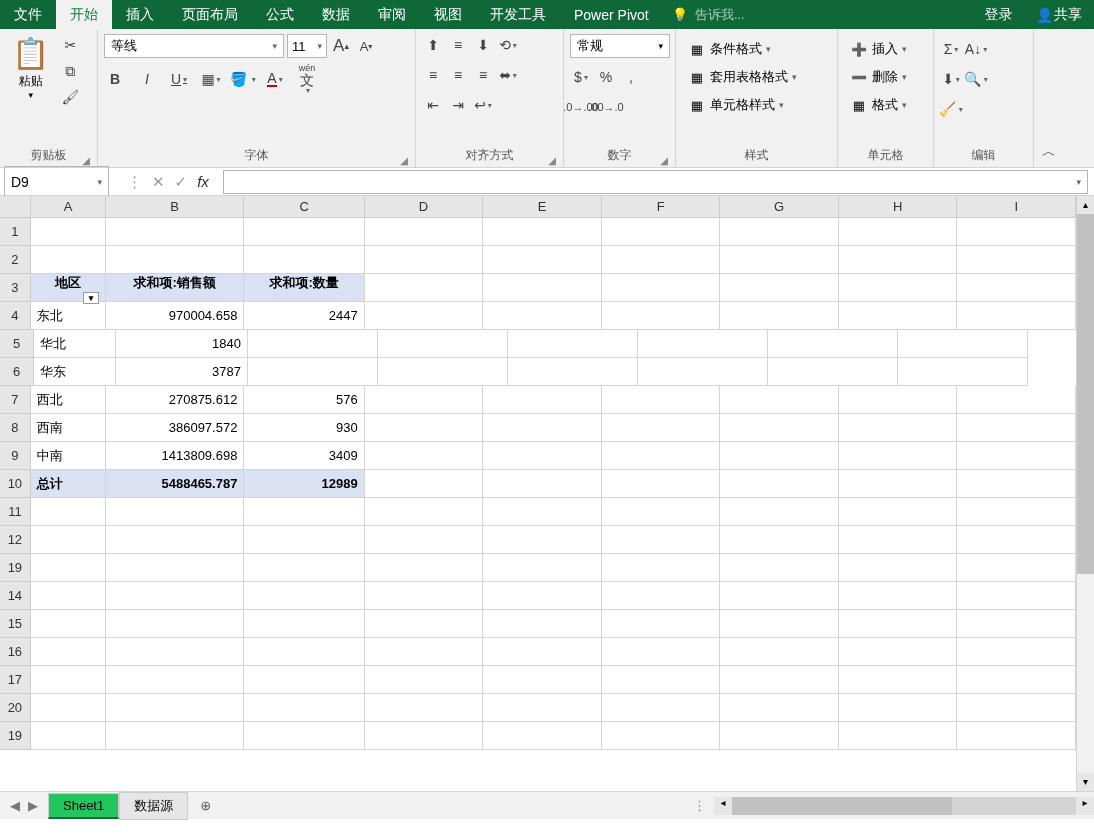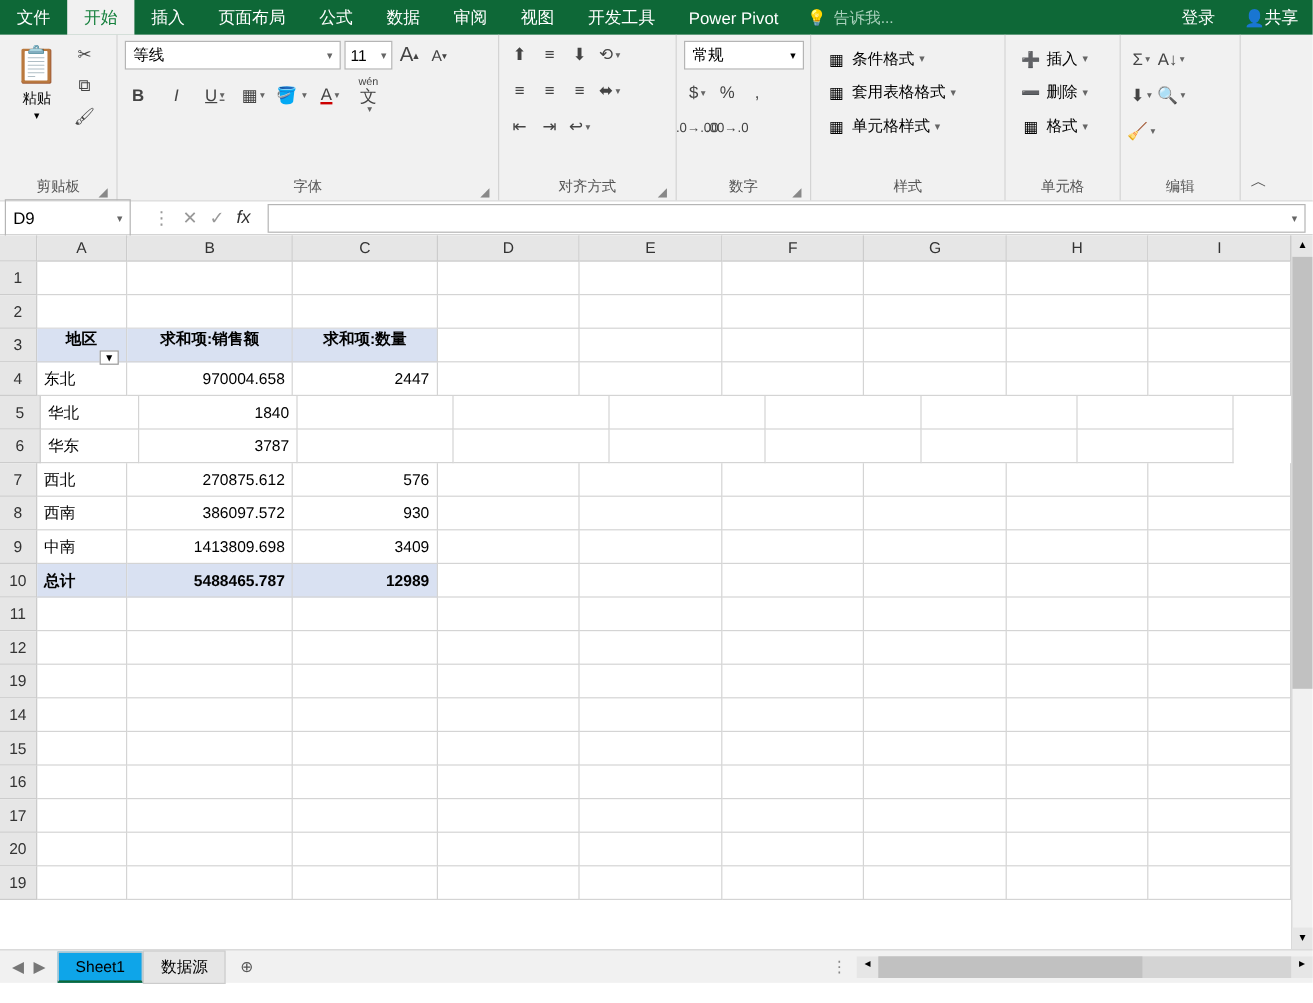--- a/index.html
+++ b/index.html
@@ -68,21 +68,21 @@
 .cell.right { justify-content: flex-end; }
 .cell .filter { margin-left: auto; width: 16px; height: 16px; border: 1px solid #999; background: #fff; font-size: 9px; display: flex; align-items: center; justify-content: center; }
 
 .vscroll { width: 18px; background: #f1f1f1; border-left: 1px solid #d4d4d4; position: relative; }
 .vscroll .up, .vscroll .down { height: 18px; text-align: center; line-height: 18px; font-size: 10px; background: #e6e6e6; cursor: pointer; }
 .vscroll .down { position: absolute; bottom: 0; width: 100%; }
 .vscroll .thumb { position: absolute; top: 18px; width: 100%; height: 360px; background: #c1c1c1; }
 
 .sheetbar { height: 28px; border-top: 1px solid #d4d4d4; display: flex; align-items: center; background: #f1f1f1; font-size: 13px; }
 .sheetbar .nav { display: flex; gap: 8px; padding: 0 10px; color: #777; }
-.sheetbar .tab { padding: 4px 14px; background: #0ea5e9; border: 1px solid #ccc; border-bottom: 2px solid #0e6837; cursor: pointer; }
+.sheetbar .tab { padding: 4px 14px; background: #22c55e; border: 1px solid #ccc; border-bottom: 2px solid #0e6837; cursor: pointer; }
 .sheetbar .tab.inactive { background: #e6e6e6; border-bottom: 1px solid #ccc; }
 .sheetbar .add { padding: 0 12px; color: #555; cursor: pointer; }
 .sheetbar .hscroll { margin-left: auto; width: 380px; height: 18px; background: #e6e6e6; display: flex; }
 .sheetbar .hscroll .btn { width: 18px; text-align: center; font-size: 10px; cursor: pointer; }
 .sheetbar .hscroll .track { flex: 1; background: #d4d4d4; position: relative; }
 .sheetbar .hscroll .thumb { position: absolute; left: 0; width: 220px; height: 100%; background: #c1c1c1; }
 
 .underline-a { border-bottom: 2px solid #c00; display: inline-block; line-height: 1; }
 .fill-sw { width: 12px; height: 4px; background: #ffc000; display: inline-block; margin-left: 2px; }
 </style>

